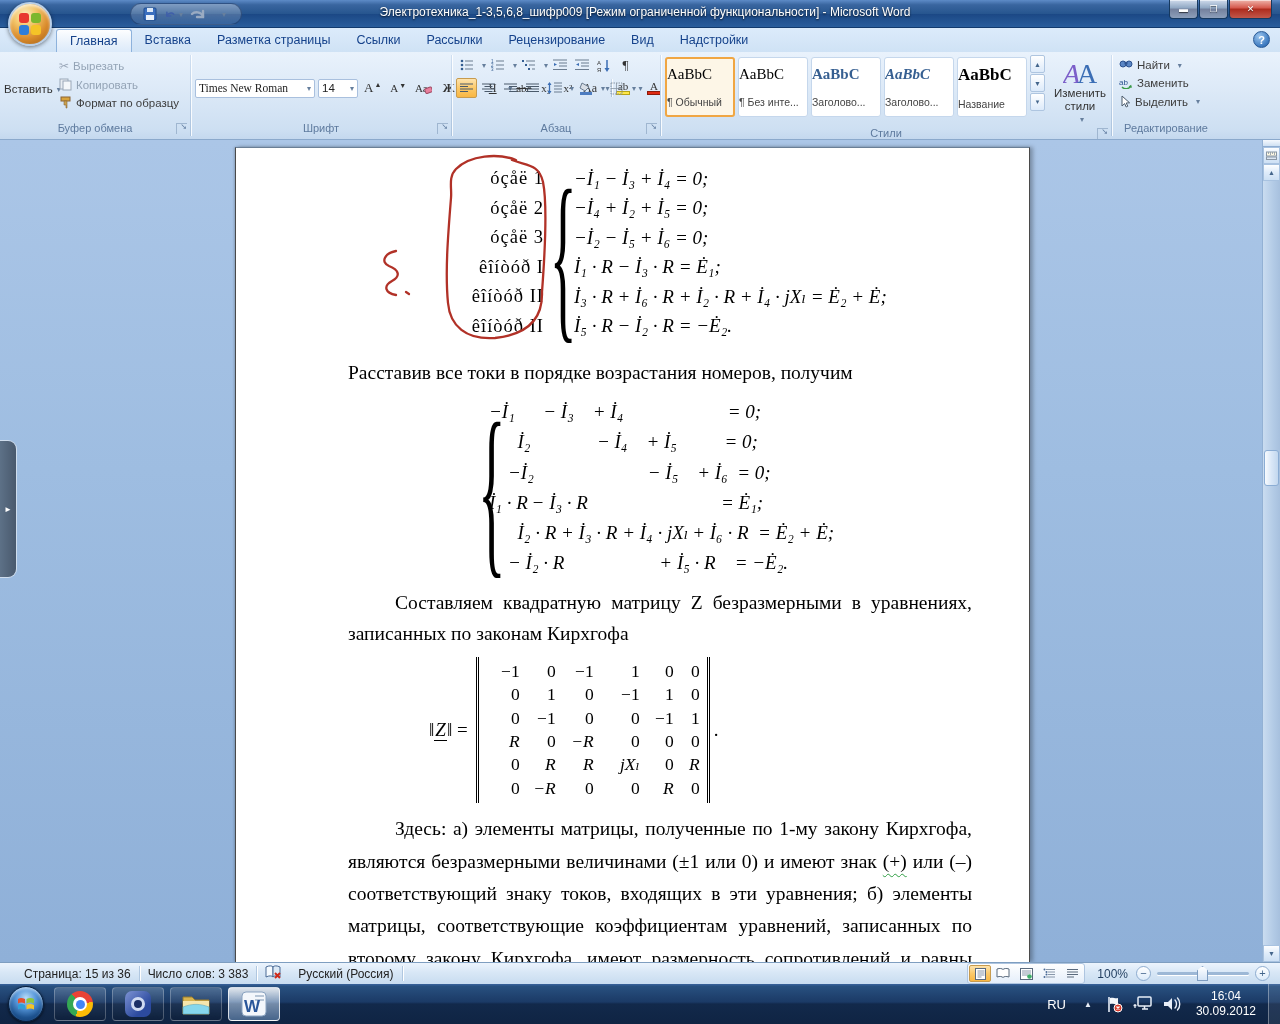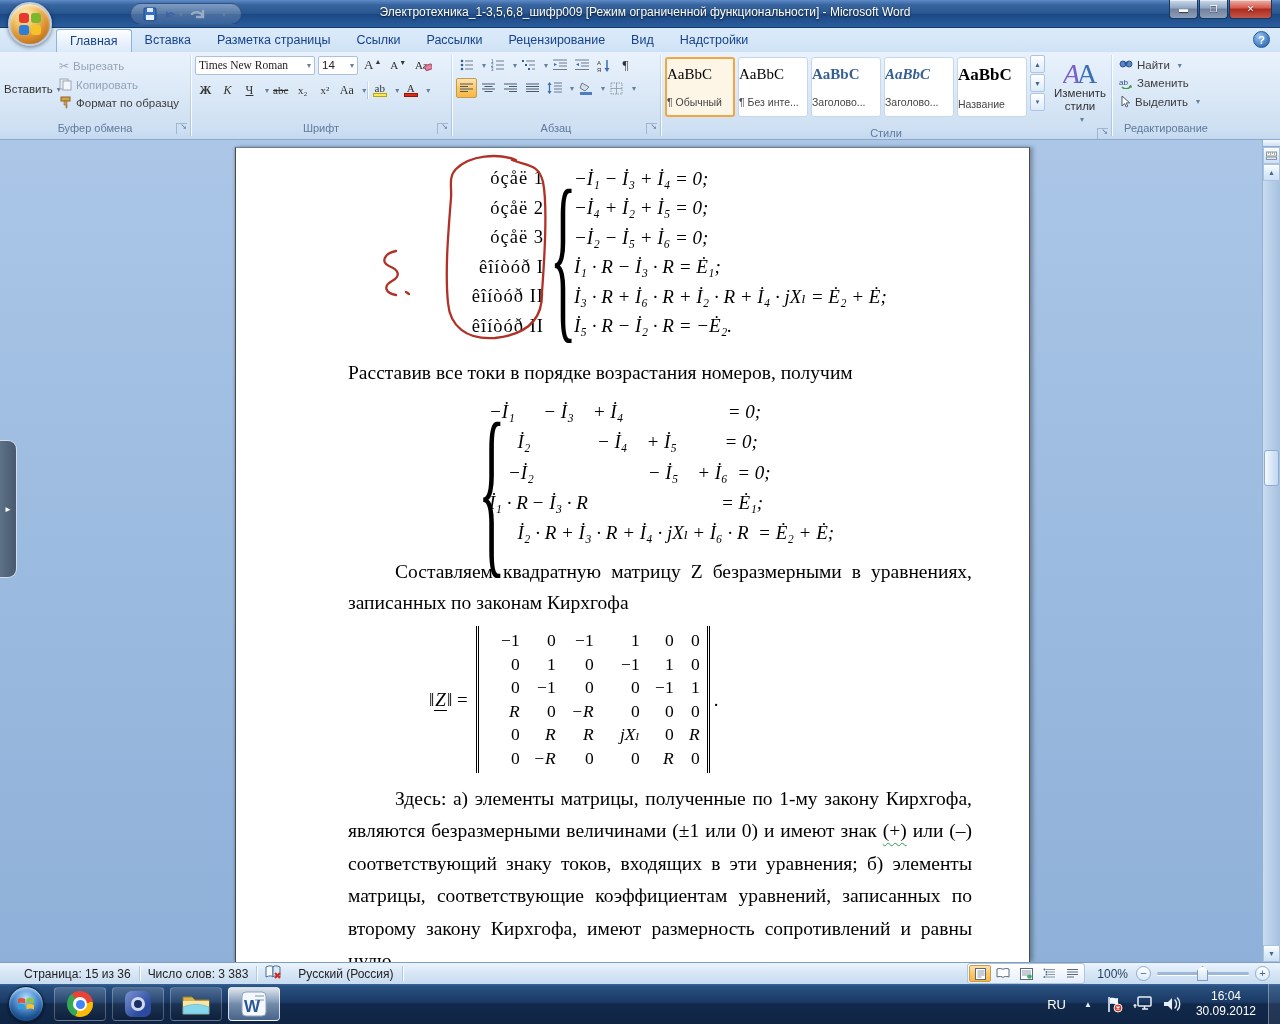--- a/index.html
+++ b/index.html
@@ -278,21 +278,21 @@
           </div>
         </div>
       </div>
       <div class="glabel"><span>Буфер обмена</span>
         <span class="dlg">↘</span>
       </div>
     </div>
     <div class="gdiv"></div>
 
     <div class="grp" style="width:260px">
-      <div class="gbody" style="flex-direction:column; gap:3px">
+      <div class="gbody" style="gap:3px">
         <div style="display:flex; gap:3px; align-items:center">
           <div class="combo serif" style="width:120px">
             <span style="flex:1">Times New Roman</span>
             <span class="arr">▾</span>
           </div>
           <div class="combo" style="width:40px">
             <span style="flex:1">14</span>
             <span class="arr">▾</span>
           </div>
           <div class="toggle">
@@ -557,20 +557,21 @@
 
         <p class="para p1">Расставив все токи в порядке возрастания номеров, получим</p>
 
         <div class="sys2">
           <span class="brace b2">{</span>
           <div class="s2row">−İ₁  − İ₃ + İ₄      = 0;</div>
           <div class="s2row">  İ₂    − İ₄  + İ₅   = 0;</div>
           <div class="s2row"> −İ₂      − İ₅  + İ₆ = 0;</div>
           <div class="s2row">İ₁ · R − İ₃ · R       = Ė₁;</div>
           <div class="s2row">  İ₂ · R + İ₃ · R + İ₄ · jXₗ + İ₆ · R = Ė₂ + Ė;</div>
+          <div class="s2row"> − İ₂ · R     + İ₅ · R  = −Ė₂.</div>
         </div>
 
         <p class="para indent p2">Составляем квадратную матрицу Z безразмерными в уравнениях, записанных по законам Кирхгофа</p>
 
         <div class="matrixblock">
           <span class="mlhs"><span>‖</span><span class="mz" style="font-style:italic">Z</span><span>‖</span> <span>=</span></span>
           <div class="mgrid">
             <span class="mc">−1</span>
               <span class="mc">0</span>
               <span class="mc">−1</span>

